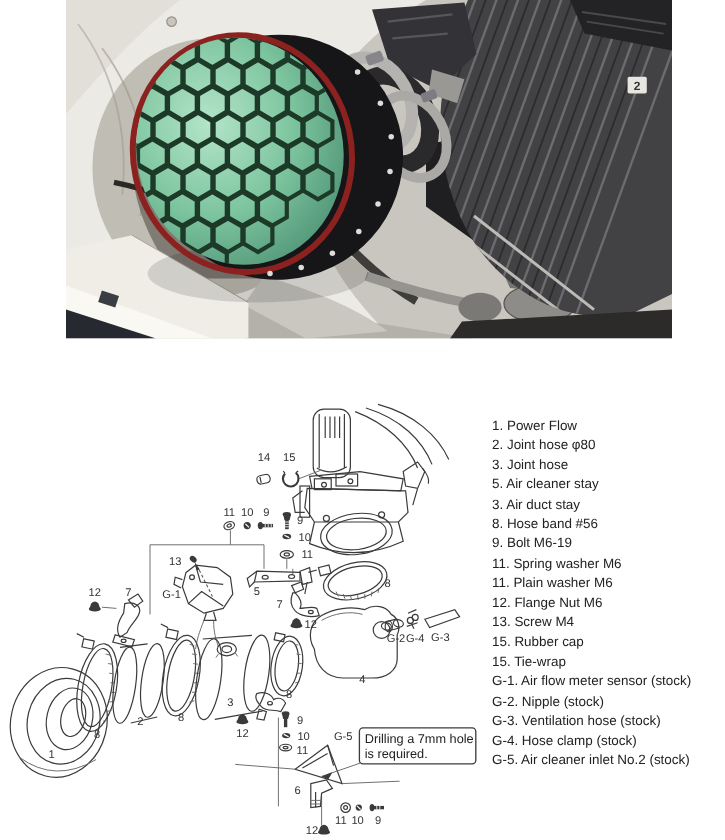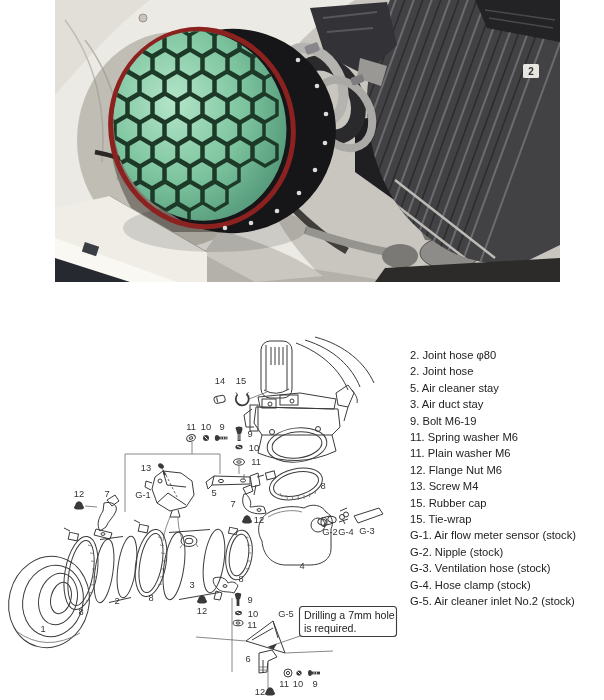--- a/index.html
+++ b/index.html
@@ -515,24 +515,26 @@
     <text class="co" x="248" y="327">6</text>
     <text class="co" x="284" y="352">11</text>
     <text class="co" x="298" y="352">10</text>
     <text class="co" x="315" y="352">9</text>
     <text class="co" x="260" y="360">12</text>
   </g>
 </svg>
 </div>
 
 <ul class="plist">
+  <li>1. Power Flow</li>
   <li>2. Joint hose φ80</li>
-  <li>2. Joint hose</li>
+  <li>3. Joint hose</li>
   <li>5. Air cleaner stay</li>
   <li>3. Air duct stay</li>
+  <li>8. Hose band #56</li>
   <li>9. Bolt M6-19</li>
   <li>11. Spring washer M6</li>
   <li>11. Plain washer M6</li>
   <li>12. Flange Nut M6</li>
   <li>13. Screw M4</li>
   <li>15. Rubber cap</li>
   <li>15. Tie-wrap</li>
   <li>G-1. Air flow meter sensor (stock)</li>
   <li>G-2. Nipple (stock)</li>
   <li>G-3. Ventilation hose (stock)</li>

